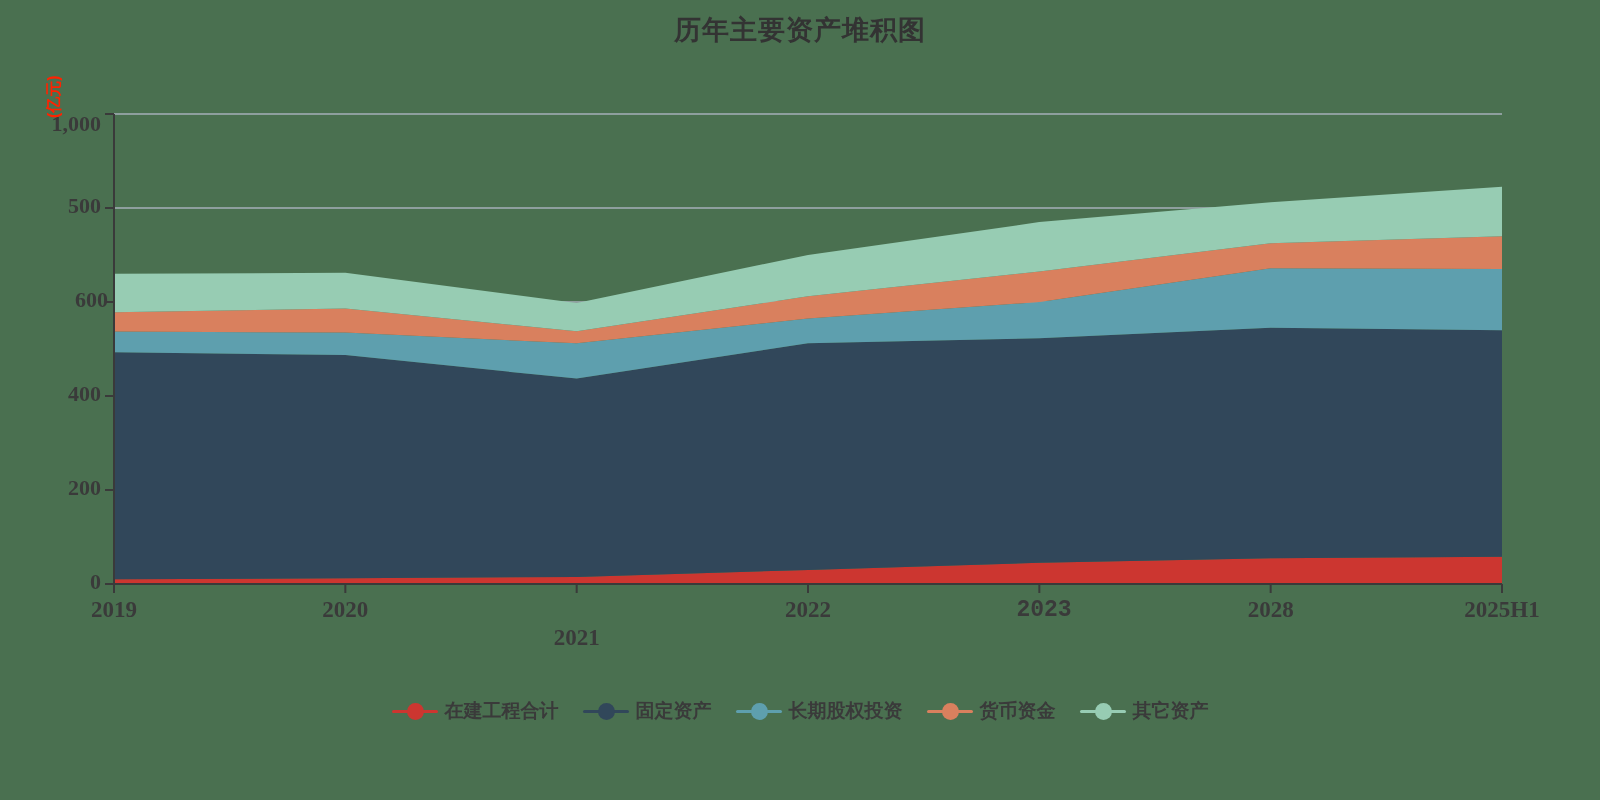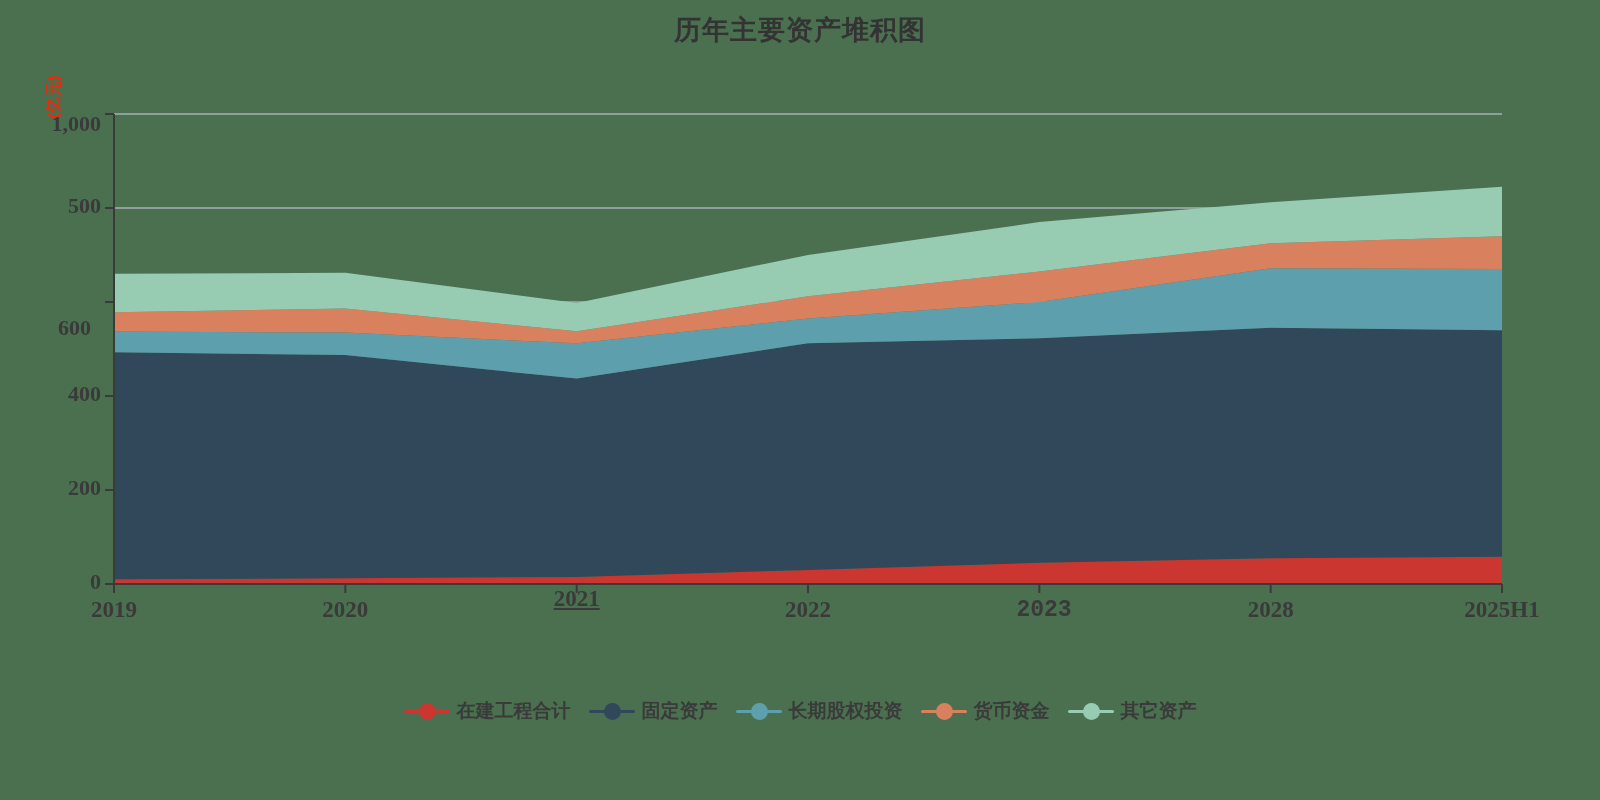--- a/index.html
+++ b/index.html
@@ -65,21 +65,21 @@
     white-space: nowrap;
   }
   .legend {
     position: absolute;
     top: 698px;
     left: 0;
     width: 1600px;
     display: flex;
     justify-content: center;
     align-items: flex-end;
-    gap: 18px;
+    gap: 24px;
   }
   .legend-item {
     display: flex;
     align-items: center;
     gap: 7px;
   }
   .legend-marker {
     width: 46px;
     height: 22px;
     position: relative;
@@ -162,28 +162,28 @@
         <line x1="105" x2="114" y1="114" y2="114" stroke="#3a3a3a" stroke-width="2"></line>
       </g>
   </svg>
 
   <div class="y-axis-title">(亿元)</div>
 
   <div id="y-tick-labels">
       <div class="tick-label-y" style="left: 11px; top: 569px;">0</div>
       <div class="tick-label-y" style="left: 11px; top: 475px;">200</div>
       <div class="tick-label-y" style="left: 11px; top: 381px;">400</div>
-      <div class="tick-label-y" style="left: 1px; top: 287px; margin-top: 28px;">600</div>
+      <div class="tick-label-y" style="left: 18px; top: 287px;">600</div>
       <div class="tick-label-y" style="left: 11px; top: 193px;">500</div>
       <div class="tick-label-y" style="left: 11px; top: 99px; margin-top: 12px;">1,000</div>
     </div>
   <div id="x-tick-labels">
       <div class="tick-label-x" style="width: 160px; left: 34px; top: 597px;">2019</div>
       <div class="tick-label-x" style="width: 160px; left: 265.333px; top: 597px;">2020</div>
-      <div class="tick-label-x" style="width: 160px; left: 496.667px; top: 586px; text-decoration: underline;">2021</div>
+      <div class="tick-label-x" style="width: 160px; left: 496.667px; top: 625px;">2021</div>
       <div class="tick-label-x" style="width: 160px; left: 728px; top: 597px;">2022</div>
       <div class="tick-label-x" style="width: 160px; left: 964px; top: 597px; font-family: Liberation Mono, monospace;">2023</div>
       <div class="tick-label-x" style="width: 160px; left: 1190.67px; top: 597px;">2028</div>
       <div class="tick-label-x" style="width: 160px; left: 1422px; top: 597px;">2025H1</div>
     </div>
 
   <div class="legend" id="legend">
       <div class="legend-item">
         <span class="legend-marker">
           <span class="bar" style="background: rgb(204, 54, 48);"></span>

